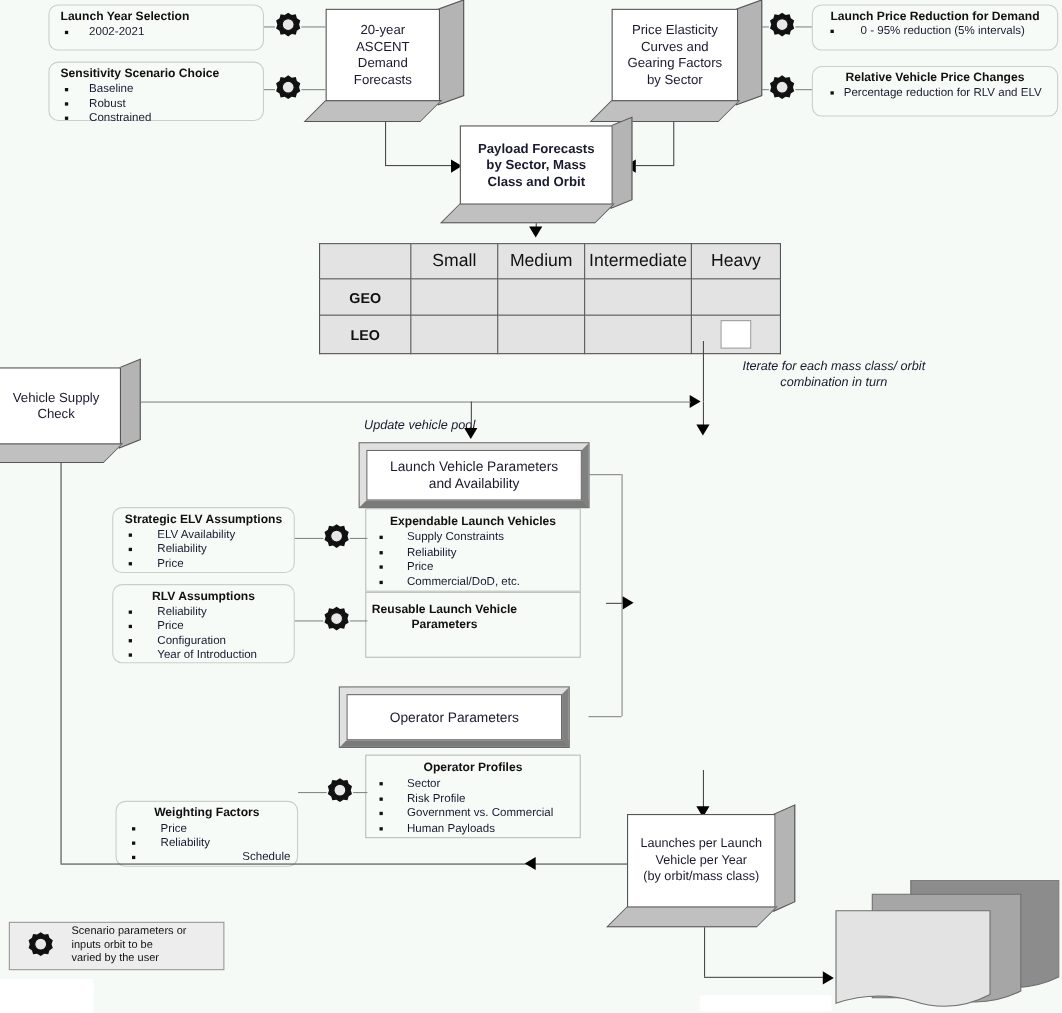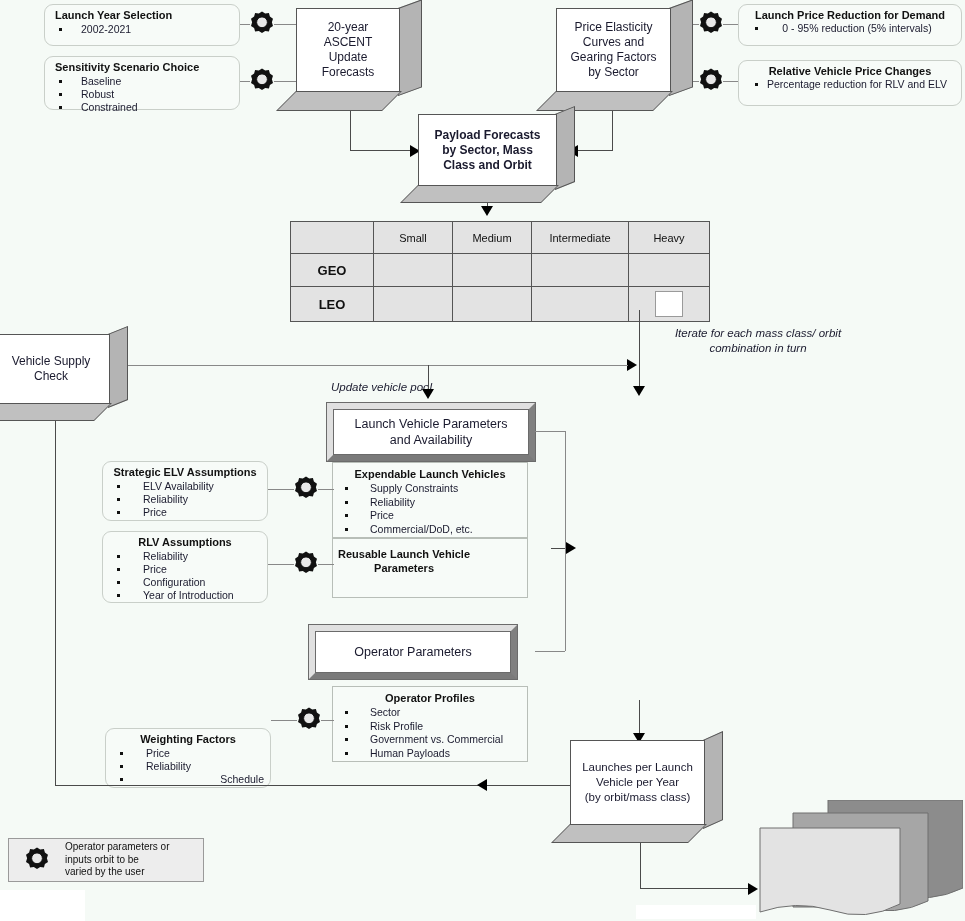--- a/index.html
+++ b/index.html
@@ -84,21 +84,21 @@
   }
   .panel .p-title{font-weight:bold;font-size:11px;line-height:14px;text-align:center;color:#111;}
   .panel ul{margin:1px 0 0 0;padding:0;list-style:none;}
   .panel li{font-size:10.5px;line-height:13.5px;padding-left:32px;position:relative;color:#1a1a2e;}
   .panel li:before{content:"";position:absolute;left:7px;top:5px;width:3px;height:3px;background:#111;}
 
   
   table.matrix{border-collapse:collapse;}
   table.matrix td{
     border:1px solid #555;background:#e3e3e3;
-    font-size:11px;text-align:center;color:#111;
+    font-size:16px;text-align:center;color:#111;
   }
   table.matrix td.hdr{font-weight:normal;height:29px;}
   table.matrix td.rowlbl{font-weight:bold;font-size:13px;}
   .hilite{width:26px;height:24px;background:#ffffff;border:1px solid #9a9a9a;margin:0 auto;}
 
   
   .hline{position:absolute;height:1px;background:#4a4a4a;}
   .vline{position:absolute;width:1px;background:#4a4a4a;}
   .hline.thin{background:#888;}
   .vline.thin{background:#888;}
@@ -154,21 +154,21 @@
     <div class="c-sub">Percentage reduction for RLV and ELV</div>
   </div>
 
   <div class="cube abs" style="left:296px;top:8px;width:128px;height:97px;">
     <div class="side" style="left:102px;top:-0px;width:22px;height:86px;transform:skewY(-20deg);transform-origin:left top;"></div>
     <div class="bottom" style="left:0px;top:83px;width:104px;height:18px;transform:skewX(-45deg);transform-origin:left top;"></div>
     <div class="front" style="width:104px;height:84px;">
       <div class="ftxt">
         <span>20-year</span><br>
         <span>ASCENT</span><br>
-        <span>Update</span><br>
+        <span>Demand</span><br>
         <span>Forecasts</span>
       </div>
     </div>
   </div>
 
   <div class="cube abs" style="left:556px;top:8px;width:130px;height:97px;">
     <div class="side" style="left:113px;top:0px;width:22px;height:86px;transform:skewY(-20deg);transform-origin:left top;"></div>
     <div class="bottom" style="left:0px;top:83px;width:115px;height:18px;transform:skewX(-45deg);transform-origin:left top;"></div>
     <div class="front" style="width:115px;height:84px;">
       <div class="ftxt">
@@ -327,21 +327,21 @@
   <div class="whitebox" style="left:636px;top:905px;width:120px;height:14px;"></div>
 
   <div class="legend" style="left:8px;top:838px;width:196px;height:44px;">
     <div style="width:56px;display:flex;justify-content:center;">
       <svg width="26" height="26" viewBox="0 0 26 26">
         <path d="M13 0.5 L16.2 2.6 L19.9 2.0 L20.9 5.6 L24.0 7.7 L22.9 11.3 L24.0 14.9 L20.9 17.0 L19.9 20.6 L16.2 20.0 L13 22.1 L9.8 20.0 L6.1 20.6 L5.1 17.0 L2.0 14.9 L3.1 11.3 L2.0 7.7 L5.1 5.6 L6.1 2.0 L9.8 2.6 Z" fill="#111"></path>
         <circle cx="13" cy="11.3" r="5.4" fill="#e8e8e8" stroke="#111" stroke-width="1"></circle>
       </svg>
     </div>
     <div class="ltxt">
-      <span>Operator parameters or</span><br>
+      <span>Scenario parameters or</span><br>
       <span>inputs orbit to be</span><br>
       <span>varied by the user</span>
     </div>
   </div>
 
   <div class="gear" style="left:249px;top:11px;">
     <svg width="26" height="26" viewBox="0 0 26 26">
         <path d="M13 0.5 L16.2 2.6 L19.9 2.0 L20.9 5.6 L24.0 7.7 L22.9 11.3 L24.0 14.9 L20.9 17.0 L19.9 20.6 L16.2 20.0 L13 22.1 L9.8 20.0 L6.1 20.6 L5.1 17.0 L2.0 14.9 L3.1 11.3 L2.0 7.7 L5.1 5.6 L6.1 2.0 L9.8 2.6 Z" fill="#111"></path>
         <circle cx="13" cy="11.3" r="5.4" fill="#e8e8e8" stroke="#111" stroke-width="1"></circle>
       </svg>

